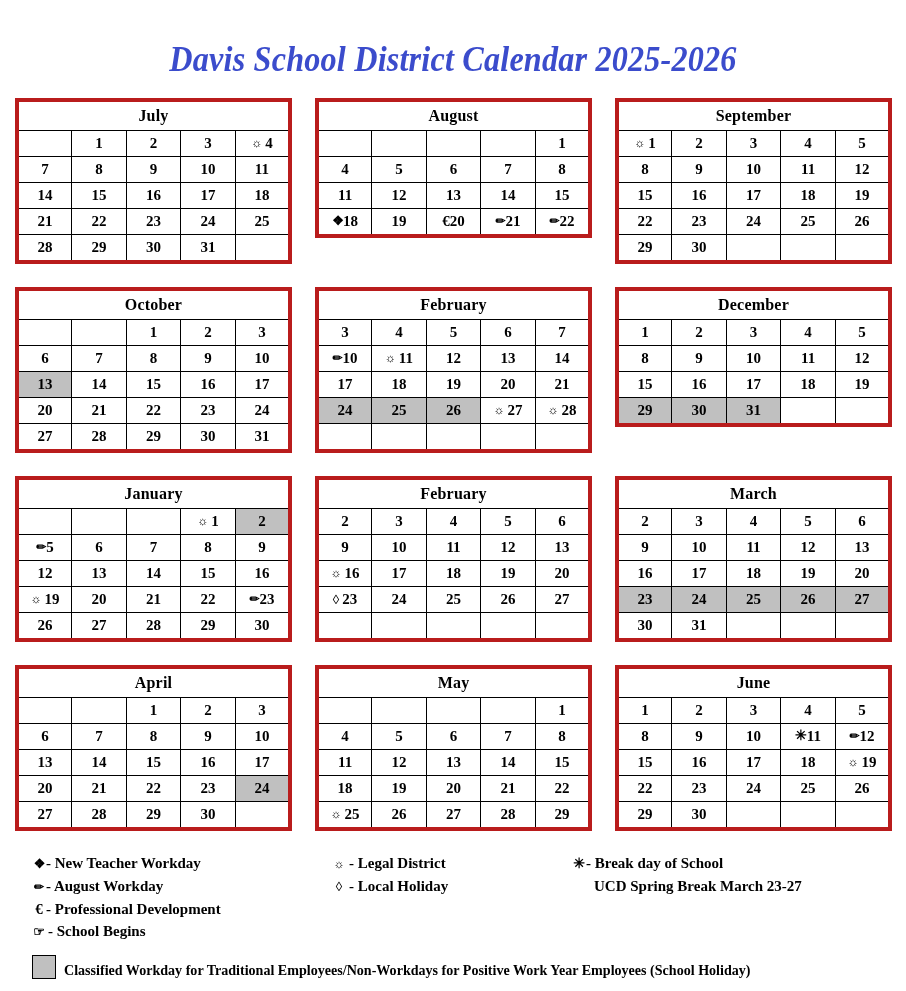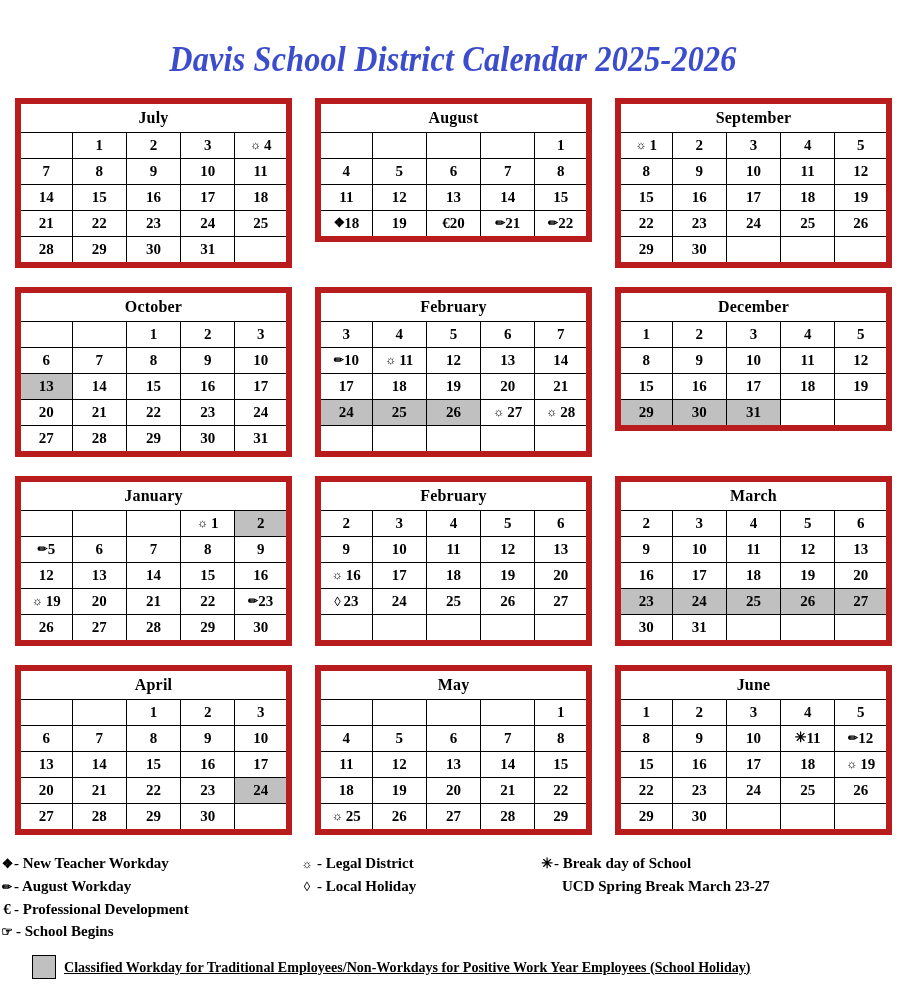--- a/index.html
+++ b/index.html
@@ -47,21 +47,21 @@
   }
 
   .month-block {
     position: relative;
   }
 
   table.month {
     border-collapse: collapse;
     width: 277px;
     table-layout: fixed;
-    border: 6px solid #b91c1c;
+    border: 4px solid #b91c1c;
     background: #fff;
   }
   table.month td,
   table.month th {
     border: 1px solid #000;
     height: 25px;
     text-align: center;
     vertical-align: middle;
     font-weight: bold;
     font-size: 15px;
@@ -106,20 +106,21 @@
   
   #legend {
     position: absolute;
     left: 0;
     top: 852px;
     width: 906px;
   }
   .legend-cols {
     display: grid;
     grid-template-columns: 300px 240px 366px;
+    padding-left: 32px;
     box-sizing: border-box;
   }
   .legend-col { }
   .legend-row {
     font-size: 15px;
     font-weight: bold;
     line-height: 22px;
     white-space: nowrap;
     font-family: "Liberation Serif", "DejaVu Serif", serif;
   }
@@ -132,22 +133,21 @@
   .legend-indent {
     padding-left: 22px;
   }
 
   
   #shade-legend {
     position: absolute;
     left: 32px;
     top: 955px;
     display: flex;
-    align-items: center;
-    text-decoration: underline;
+    align-items: flex-end;
   }
   #shade-swatch {
     width: 24px;
     height: 24px;
     background: #c0c0c0;
     border: 1px solid #000;
     box-sizing: border-box;
     margin-right: 8px;
     flex: 0 0 auto;
   }

